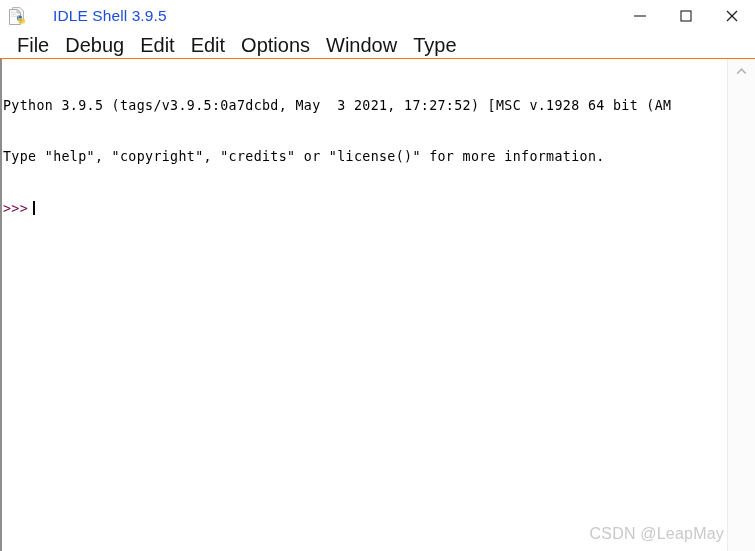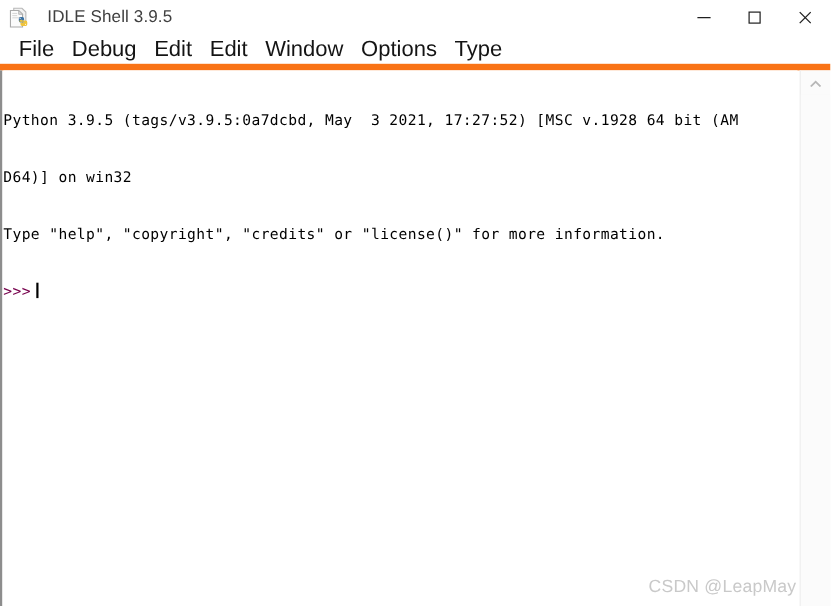--- a/index.html
+++ b/index.html
@@ -36,23 +36,23 @@
   }
   #app-icon {
     position: relative;
     width: 20px;
     height: 21px;
     margin-left: 7px;
     margin-top: 1px;
     flex: 0 0 auto;
   }
   #title-text {
-    margin-left: 16px;
+    margin-left: 26px;
     font-size: 15.5px;
-    color: #404040;
+    color: #1d4ed8;
     letter-spacing: 0.1px;
     line-height: 32px;
     white-space: nowrap;
   }
   #window-controls {
     position: absolute;
     right: 0;
     top: 0;
     height: 32px;
     display: flex;
@@ -91,21 +91,21 @@
   }
 
   
   #text-wrap {
     position: absolute;
     left: 0;
     top: 58px;
     width: 755px;
     height: 493px;
     box-sizing: border-box;
-    border-top: 6px solid #f97316;
+    border-top: 1px solid #f97316;
     background: #ffffff;
     padding-left: 11px;
   }
   #left-edge {
     position: absolute;
     left: 0;
     top: 0;
     width: 2px;
     height: 493px;
     background: #8d8d8d;
@@ -229,31 +229,30 @@
         </svg>
       </div>
     </div>
   </div>
 
   <div id="menubar">
     <span class="menu-item">File</span>
     <span class="menu-item">Debug</span>
     <span class="menu-item">Edit</span>
     <span class="menu-item">Edit</span>
+    <span class="menu-item">Options</span>
     <span class="menu-item">Window</span>
-    <span class="menu-item">Options</span>
     <span class="menu-item">Type</span>
   </div>
 
   <div id="text-wrap">
     <div id="left-edge"></div>
 
     <div id="console">
       <div class="cline">Python 3.9.5 (tags/v3.9.5:0a7dcbd, May  3 2021, 17:27:52) [MSC v.1928 64 bit (AM</div>
-      <div class="cline">D64)] on win32</div>
       <div class="cline">Type "help", "copyright", "credits" or "license()" for more information.</div>
       <div class="cline"><span class="prompt">&gt;&gt;&gt;</span><span id="caret"></span></div>
     </div>
 
     <div id="scrollbar">
       <div id="scroll-up">
         <svg width="13" height="9" viewBox="0 0 13 9">
           <path d="M1.4 7.2 L6.5 2.1 L11.6 7.2 L10.2 8.1 L6.5 4.4 L2.8 8.1 Z" fill="#b7b7b7"></path>
         </svg>
       </div>

